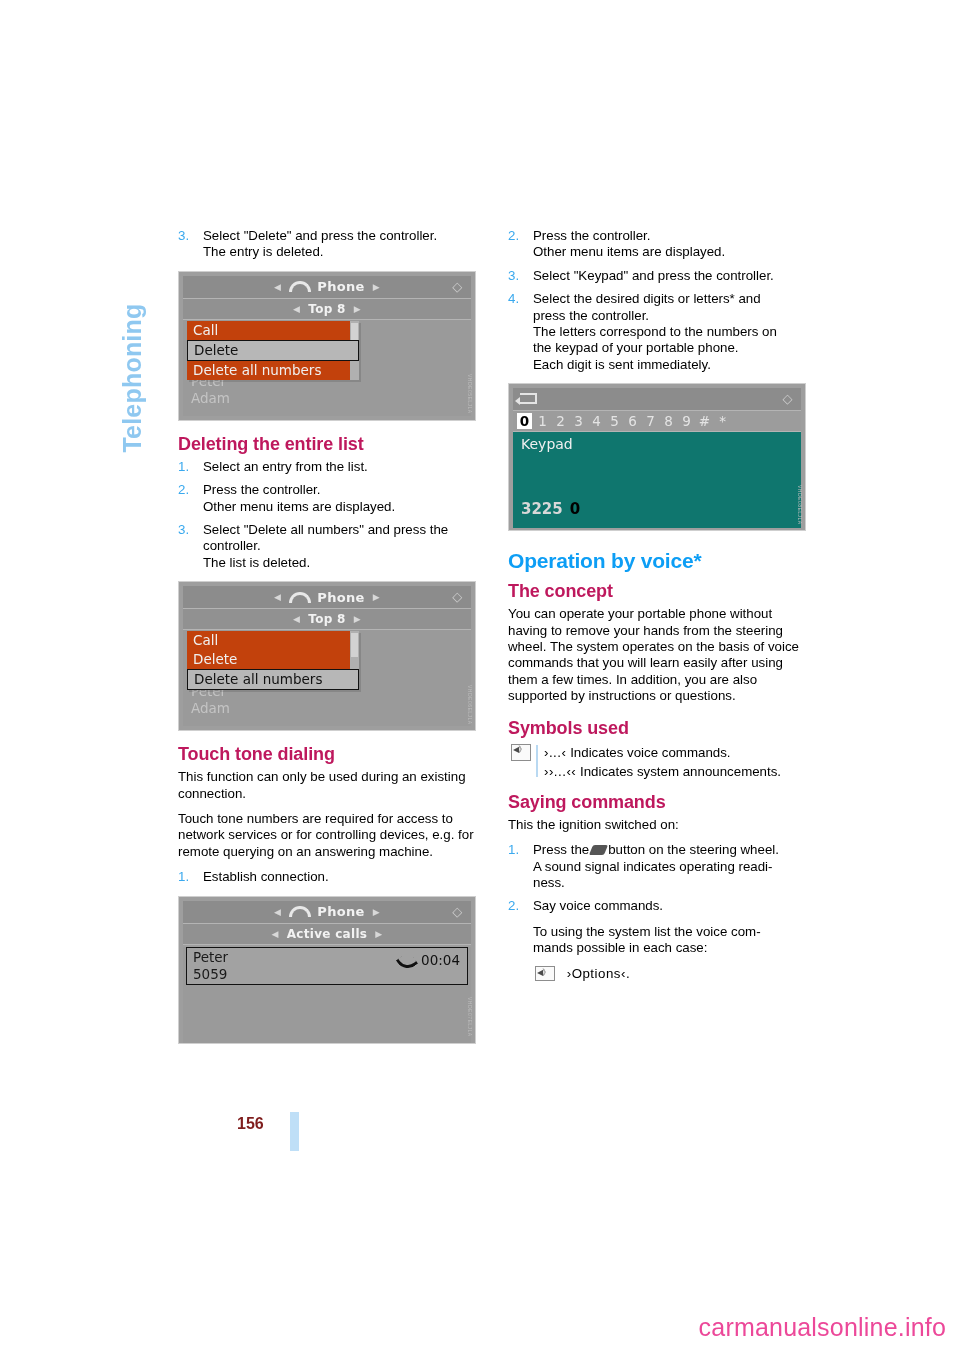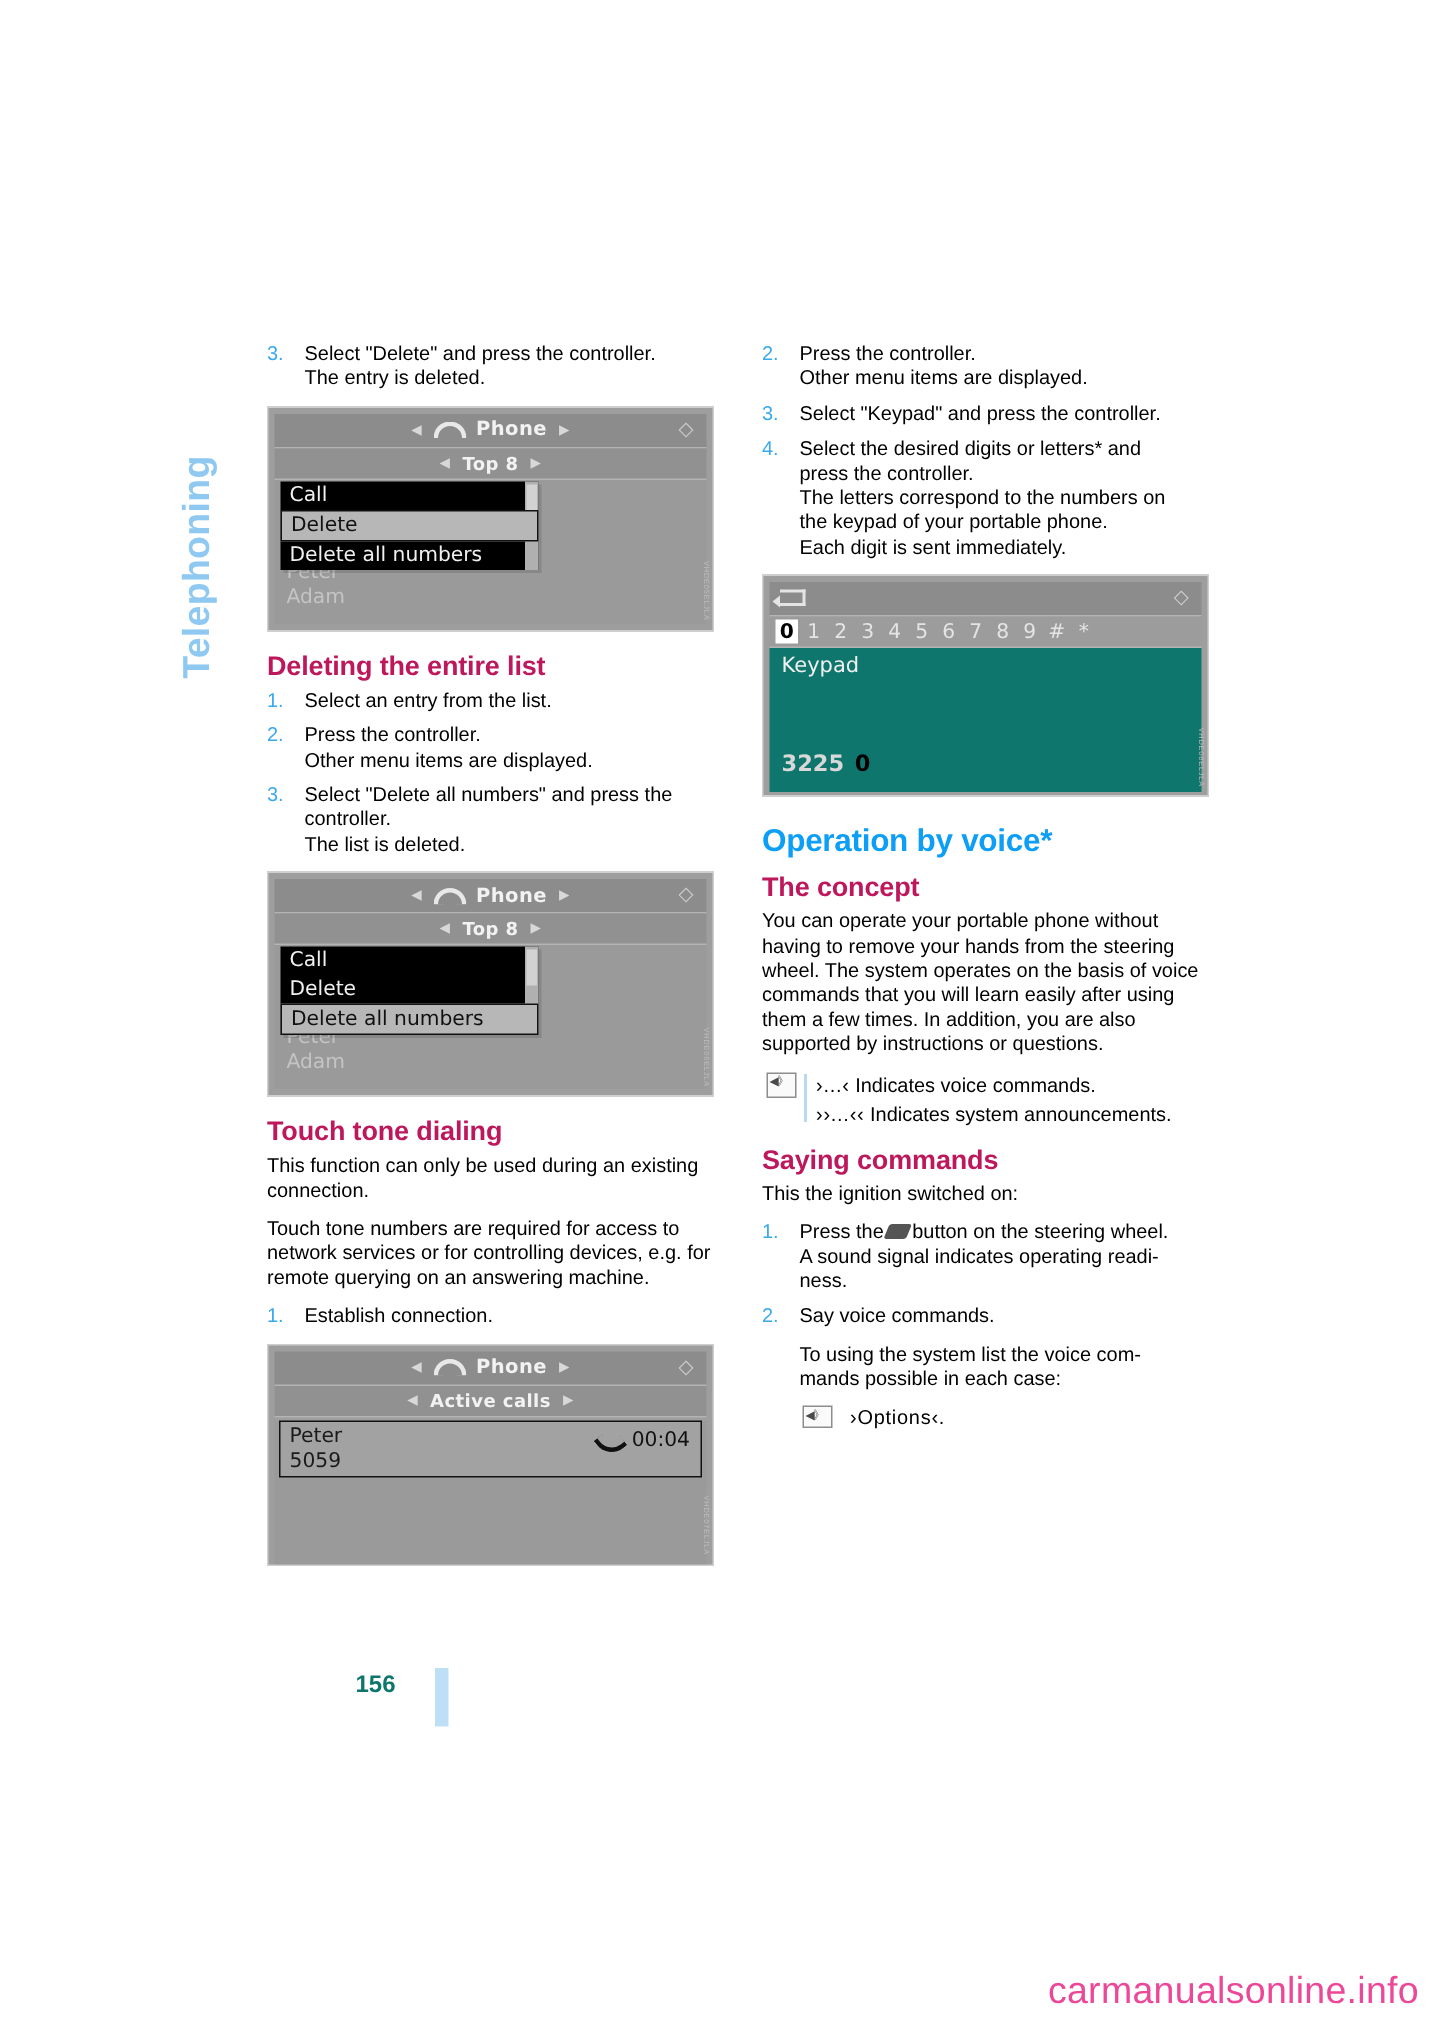--- a/index.html
+++ b/index.html
@@ -180,21 +180,21 @@
     color: #8f8f8f;
     font-size: 13.5px;
     line-height: 17px;
   }
   .shot .ghostlist div { color: #c4c4c4; }
   .menu {
     position: absolute;
     left: 4px;
     top: 1px;
     width: 172px;
-    background: #000000;
+    background: #c2410c;
     box-shadow: 2px 2px 0 rgba(0,0,0,.12);
   }
   .menu .mi {
     position: relative;
     padding: 0 6px;
     height: 19px;
     line-height: 19px;
     font-size: 13.5px;
     color: #f0f0f0;
     box-sizing: border-box;
@@ -411,21 +411,21 @@
     margin: 0 2px;
   }
 
   
   #pagenum {
     position: absolute;
     left: 237px;
     top: 1115px;
     font-size: 16px;
     font-weight: bold;
-    color: #0f766e;
+    color: #7f1d1d;
   }
   #pagemark {
     position: absolute;
     left: 290px;
     top: 1112px;
     width: 9px;
     height: 39px;
     background: #bfdff7;
   }
   #watermark {
@@ -637,20 +637,21 @@
         </div>
       </div>
       <div class="figid">VHDE08ELJLA</div>
     </div>
 
     <h2 class="section" style="margin-top:18px">Operation by voice*</h2>
 
     <h3 class="sub">The concept</h3>
     <p class="body">You can operate your portable phone without having to remove your hands from the steering wheel. The system operates on the basis of voice commands that you will learn easily after using them a few times. In addition, you are also supported by instructions or questions.</p>
 
+    <h3 class="sub" style="margin-top:14px">Symbols used</h3>
     <div class="symbols">
       <span class="sym-icon"></span>
       <div class="sym-line">
         <span class="vc">›...‹</span>
         <span>Indicates voice commands.</span>
       </div>
       <div class="sym-line">
         <span class="vc">››...‹‹</span>
         <span>Indicates system announcements.</span>
       </div>

